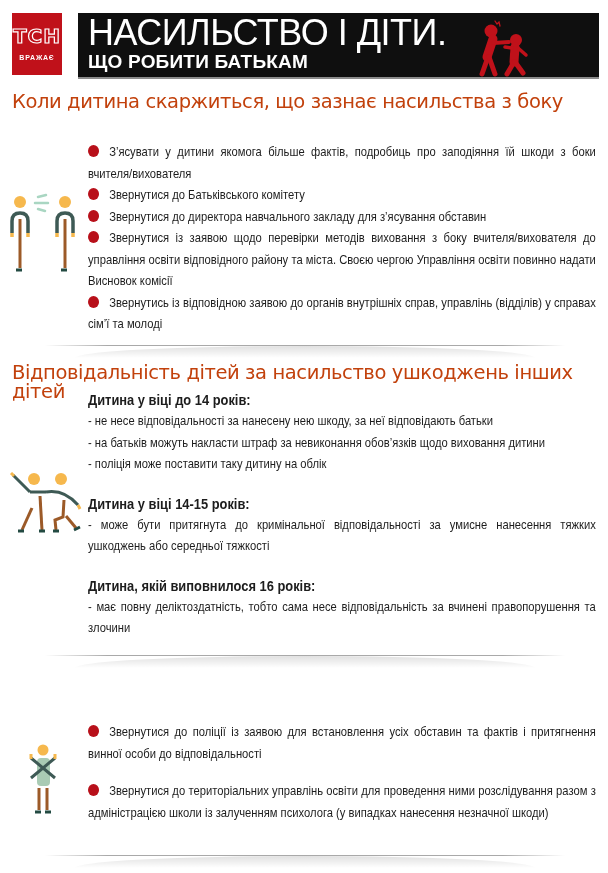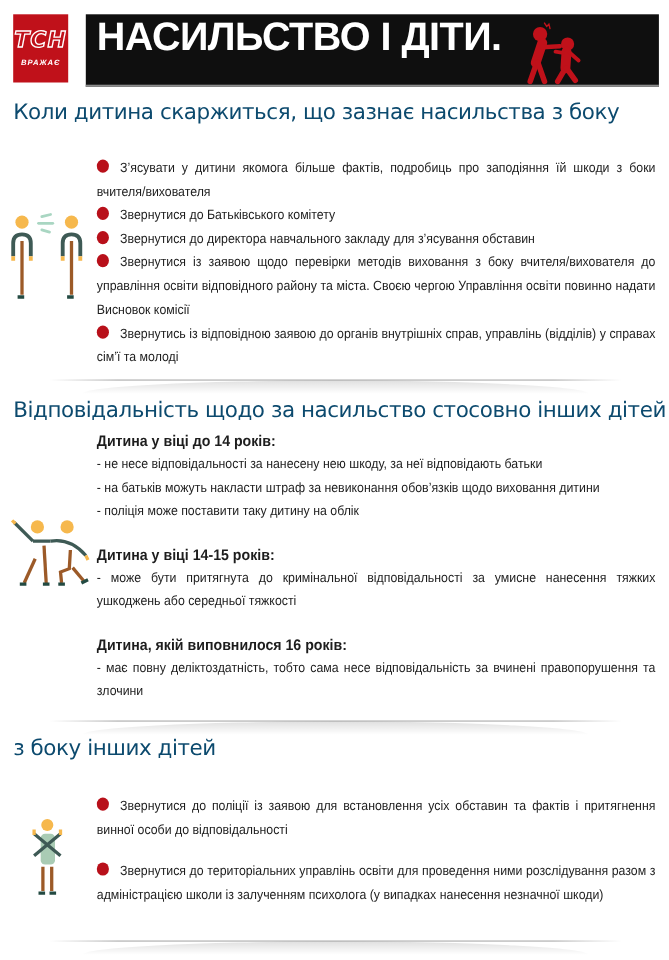--- a/index.html
+++ b/index.html
@@ -1,28 +1,28 @@
 <!DOCTYPE html>
 <html><head>
 <meta charset="utf-8">
 <style>
   html, body { margin:0; padding:0; background:#ffffff; }
   body { width:608px; height:873px; position:relative; overflow:hidden; font-family:"Liberation Sans", sans-serif; color:#1a1a1a; }
 
   
-  .logo { position:absolute; left:12px; top:13px; width:50px; height:62px; background:#c0111a; color:#fff; text-align:center;font-style:italic; }
+  .logo { position:absolute; left:12px; top:13px; width:50px; height:62px; background:#c0111a; color:#fff; text-align:center; }
   .logo-main { display:block; margin-top:11px; font-family:"DejaVu Sans", sans-serif; font-weight:bold; font-size:20px; letter-spacing:1px; color:#c0111a; -webkit-text-stroke:1.2px #ffffff; }
   .logo-sub { display:block; margin-top:6px; font-size:7px; font-weight:bold; letter-spacing:0.8px; color:#fff; }
   .banner { position:absolute; left:78px; top:13px; width:521px; height:64px; background:#0f0f0f; border-bottom:2px solid #8c8c8c; }
-  .banner-title { position:absolute; left:10px; top:0px; font-family:"Liberation Sans", sans-serif; font-size:36px; color:#fff; letter-spacing:-0.5px; line-height:40px; font-weight:bold; }
+  .banner-title { position:absolute; left:10px; top:0px; font-family:"Liberation Sans", sans-serif; font-size:36px; color:#fff; letter-spacing:-0.5px; line-height:40px; font-weight:normal; }
   .banner-sub { position:absolute; left:10px; top:38px; font-size:19px; color:#fff; line-height:22px; font-weight:bold; letter-spacing:0.2px; }
   .banner-fig { position:absolute; right:60px; top:6px; width:60px; height:58px; }
 
   
-  .h2 { position:absolute; left:12px; color:#0c4a6e; font-family:"DejaVu Sans", sans-serif; font-size:19.5px; line-height:19px; letter-spacing:-0.4px; }
+  .h2 { position:absolute; left:12px; color:#c2410c; font-family:"DejaVu Sans", sans-serif; font-size:19.5px; line-height:19px; letter-spacing:-0.4px; }
 
   
   .txt { position:absolute; left:88px; width:508px; font-family:"Liberation Sans", sans-serif; font-size:12.2px; line-height:21.5px; color:#1d1d1d; text-align:justify; transform:scaleX(0.92); transform-origin:left top; }
   .item { position:relative; margin:0; }
   .bullet { display:inline-block; width:12px; height:12px; border-radius:50%; background:#b8101a; margin-right:11px; vertical-align:-1px; }
   .sub-h { font-weight:bold; font-size:14px; line-height:22px; }
   .dash-line { margin:0; }
 
   .divider { position:absolute; left:45px; width:520px; height:14px; }
   .divider::before { content:""; position:absolute; left:0; right:0; top:0; height:1px; background:linear-gradient(to right, rgba(150,150,150,0), #a9a9a9 12%, #a9a9a9 88%, rgba(150,150,150,0)); }
@@ -32,20 +32,21 @@
 </style>
 </head>
 <body>
 
 <div class="logo">
   <span class="logo-main">ТСН</span>
   <span class="logo-sub">ВРАЖАЄ</span>
 </div>
 <div class="banner">
   <div class="banner-title">НАСИЛЬСТВО І ДІТИ.</div>
+  <div class="banner-sub">ЩО РОБИТИ БАТЬКАМ</div>
   <svg class="banner-fig" viewBox="0 0 60 58">
     <g fill="#c0111a" stroke="#c0111a" stroke-linecap="round">
       <circle cx="12" cy="12" r="6.5" stroke="none"></circle>
       <path d="M14 20 L8 38" stroke-width="9"></path>
       <path d="M9 38 L3 55" stroke-width="5"></path>
       <path d="M10 38 L16 55" stroke-width="5"></path>
       <path d="M14 24 L30 23" stroke-width="4"></path>
       <circle cx="37" cy="21" r="6" stroke="none"></circle>
       <path d="M36 28 L35 43" stroke-width="9"></path>
       <path d="M35 43 L28 55" stroke-width="5"></path>
@@ -78,21 +79,21 @@
 <div class="txt" style="top:142px; width:552px;">
   <p class="item"><span class="bullet"></span><span>З’ясувати у дитини якомога більше фактів, подробиць про заподіяння їй шкоди з боки вчителя/вихователя</span></p>
   <p class="item"><span class="bullet"></span><span>Звернутися до Батьківського комітету</span></p>
   <p class="item"><span class="bullet"></span><span>Звернутися до директора навчального закладу для з’ясування обставин</span></p>
   <p class="item"><span class="bullet"></span><span>Звернутися із заявою щодо перевірки методів виховання з боку вчителя/вихователя до управління освіти відповідного району та міста. Своєю чергою Управління освіти повинно надати Висновок комісії</span></p>
   <p class="item"><span class="bullet"></span><span>Звернутись із відповідною заявою до органів внутрішніх справ, управлінь (відділів) у справах сім’ї та молоді</span></p>
 </div>
 
 <div class="divider" style="top:345px;"></div>
 
-<div class="h2" style="top:363px; font-size:19.5px;">Відповідальність щодо за насильство стосовно інших дітей</div>
+<div class="h2" style="top:363px; font-size:19.5px;">Відповідальність дітей за насильство ушкоджень інших дітей</div>
 
 <svg class="ill" style="left:8px; top:472px;" width="76" height="64" viewBox="0 0 76 64">
   <circle cx="26" cy="7" r="6" fill="#f6b84d"></circle>
   <circle cx="53" cy="7" r="6" fill="#f6b84d"></circle>
   <path d="M5 3 L22 20" stroke="#3e5a55" stroke-width="3"></path>
   <path d="M3 1 L6 4" stroke="#f6b84d" stroke-width="3"></path>
   <path d="M38 20 Q56 17 70 33" fill="none" stroke="#3e5a55" stroke-width="3"></path>
   <path d="M70 33 L72 37" stroke="#f6b84d" stroke-width="3"></path>
   <path d="M22 20 L38 20" stroke="#3e5a55" stroke-width="3"></path>
   <path d="M32 24 L34 58" stroke="#9c5a28" stroke-width="3"></path>
@@ -111,21 +112,20 @@
   <div class="sub-h">Дитина у віці 14-15 років:</div>
   <p class="dash-line">- може бути притягнута до кримінальної відповідальності за умисне нанесення тяжких ушкоджень або середньої тяжкості</p>
   <div style="height:17px;"></div>
   <div class="sub-h">Дитина, якій виповнилося 16 років:</div>
   <p class="dash-line">- має повну деліктоздатність, тобто сама несе відповідальність за вчинені правопорушення та злочини</p>
 </div>
 
 <div class="divider" style="top:655px;"></div>
 
 <div class="h2" style="top:670px;">
-  <div>з боку інших дітей</div>
 </div>
 
 <svg class="ill" style="left:28px; top:744px;" width="30" height="72" viewBox="0 0 30 72">
   <circle cx="15" cy="6" r="5.5" fill="#f6b84d"></circle>
   <rect x="9" y="14" width="13" height="28" rx="4" fill="#a9cbb4"></rect>
   <path d="M3 14 L27 34 M27 14 L3 34" stroke="#3e5a55" stroke-width="3"></path>
   <path d="M3 10 L3 15 M27 10 L27 15" stroke="#f6b84d" stroke-width="3"></path>
   <path d="M11 44 L11 66 M19 44 L19 66" stroke="#9c5a28" stroke-width="3"></path>
   <path d="M7 68 L13 68 M17 68 L23 68" stroke="#234a42" stroke-width="3"></path>
 </svg>

